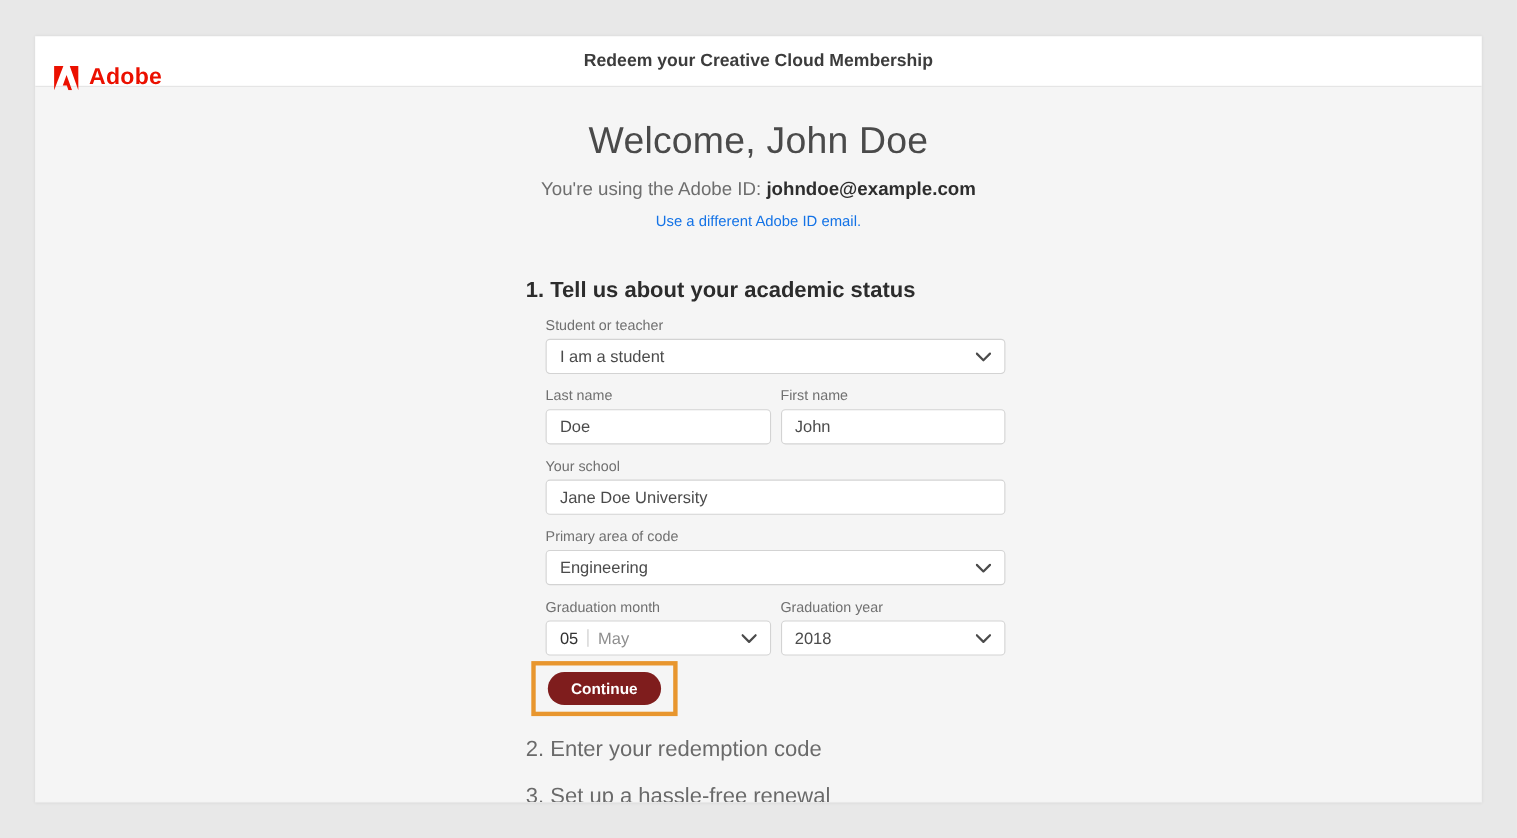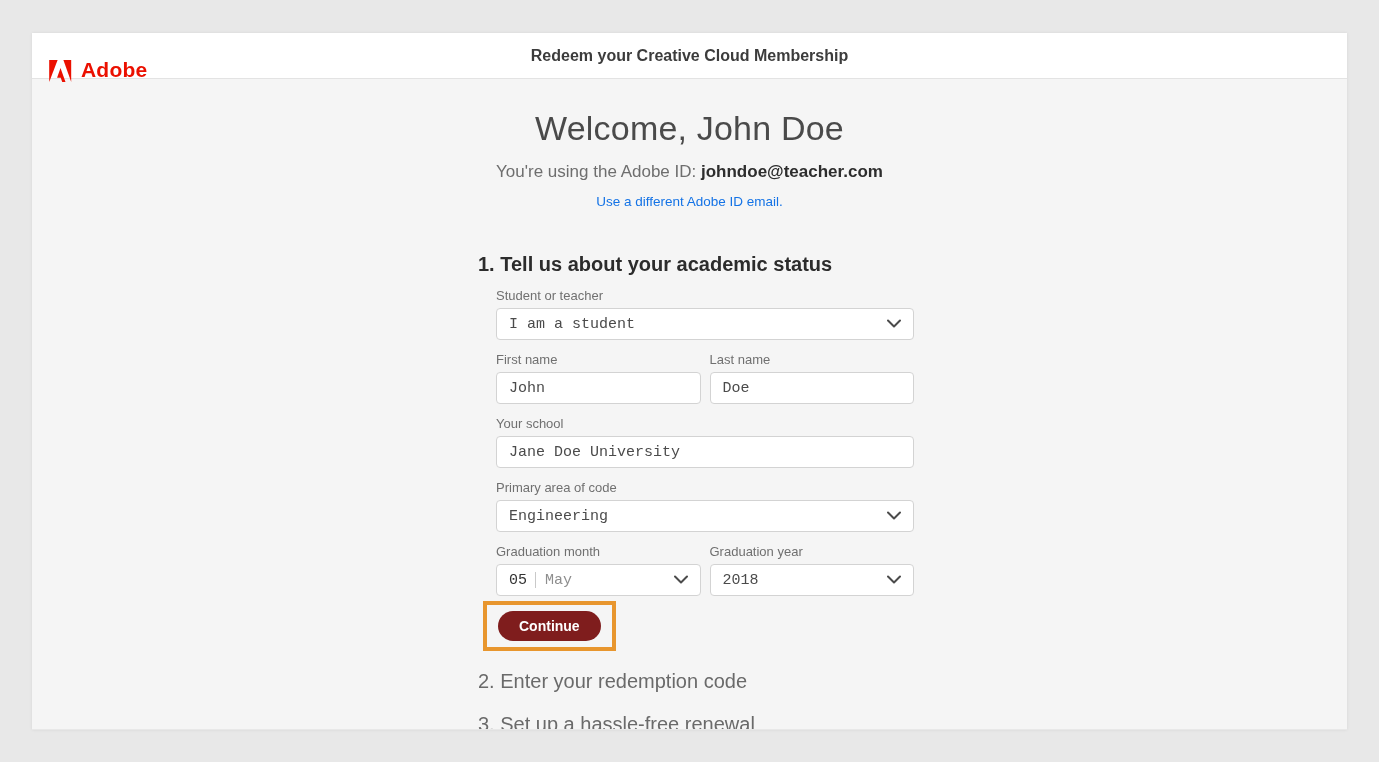--- a/index.html
+++ b/index.html
@@ -106,21 +106,21 @@
   .row { display: flex; gap: 9px; }
   .row > .cell { flex: 1; min-width: 0; }
   .text-input, .select {
     width: 100%;
     height: 32px;
     background: #ffffff;
     border: 1px solid #d3d3d3;
     border-radius: 4px;
     font-size: 15px;
     color: #4b4b4b;
-    font-family: Liberation Mono, monospace;
+    font-family: Liberation Sans, sans-serif;
   }
   .text-input { padding: 0 12px; outline: none; }
   .select {
     display: flex;
     align-items: center;
     padding: 0 12px;
     cursor: pointer;
   }
   .select .select-value { flex: 1; }
   .select .chevron { flex: none; margin-left: 8px; }
@@ -170,21 +170,21 @@
       </span>
       <span class="logo-text">Adobe</span>
     </div>
     <div class="topbar-title">Redeem your Creative Cloud Membership</div>
   </div>
 
   <div class="content">
 
     <h1 class="welcome-heading">Welcome, John Doe</h1>
 
-    <p class="welcome-subtitle"><span>You're using the Adobe ID: </span><span class="adobe-id">johndoe@teacher.com</span></p>
+    <p class="welcome-subtitle"><span>You're using the Adobe ID: </span><span class="adobe-id">johndoe@example.com</span></p>
 
     <div class="change-link-wrap">
       <a class="change-link">Use a different Adobe ID email.</a>
     </div>
 
     <div class="steps-col">
 
       <h2 class="step-heading current">1. Tell us about your academic status</h2>
 
       <div class="form">
@@ -194,26 +194,26 @@
           <span class="select-value">I am a student</span>
           <span class="chevron">
             <svg width="14" height="9" viewBox="0 0 14 9" fill="none">
                 <path d="M1 1.5l6 6 6-6" stroke="#4b4b4b" stroke-width="2" stroke-linecap="round" stroke-linejoin="round"></path>
               </svg>
           </span>
         </div>
 
         <div class="row">
           <div class="cell">
+            <div class="field-label">Last name</div>
+            <input class="text-input" type="text" value="Doe" style="">
+          </div>
+          <div class="cell">
             <div class="field-label">First name</div>
             <input class="text-input" type="text" value="John" style="">
-          </div>
-          <div class="cell">
-            <div class="field-label">Last name</div>
-            <input class="text-input" type="text" value="Doe" style="">
           </div>
         </div>
 
         <div class="field-label">Your school</div>
         <input class="text-input" type="text" value="Jane Doe University" style="">
 
         <div class="field-label">Primary area of code</div>
         <div class="select">
           <span class="select-value">Engineering</span>
           <span class="chevron">

